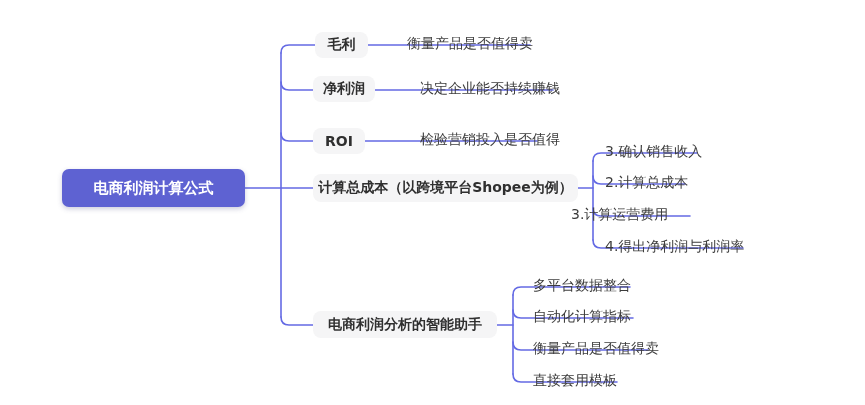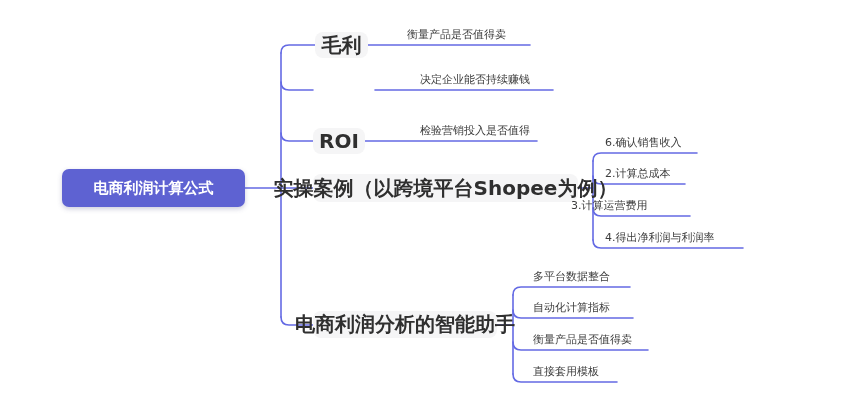--- a/index.html
+++ b/index.html
@@ -9,32 +9,32 @@
     font-family:"DejaVu Sans","Liberation Sans",sans-serif;
   }
   svg.connectors { position:absolute; left:0; top:0; width:865px; height:405px; }
   svg.connectors path { fill:none; stroke:var(--line,#646ae4); stroke-width:1.6; stroke-linecap:round; }
 
   .topic {
     position:absolute; box-sizing:border-box;
     background:var(--branch-fill,#f5f5f6);
     border-radius:8px;
     display:flex; align-items:center; justify-content:center;
-    font-weight:bold; font-size:20px; color:var(--label-text,#2f2f2f);
+    font-weight:bold; font-size:14px; color:var(--label-text,#2f2f2f);
     white-space:nowrap;
   }
   .root {
     background:var(--root-fill,#5e62d2);
     color:var(--root-text,#fff);
     font-size:15px; border-radius:7px;
     box-shadow:0 2px 5px rgba(60,60,120,.25);
   }
   .note {
     position:absolute; white-space:nowrap;
-    font-size:11px; line-height:16px; color:var(--note-text,#3c3c3c);
+    font-size:14px; line-height:16px; color:var(--note-text,#3c3c3c);margin-top:8px;
   }
 
   #n-root { left:62px;  top:169px; width:183px; height:38px; }
   #n-b0   { left:315px; top:32px;  width:53px;  height:26px; }
   #n-b1   { left:313px; top:76px;  width:62px;  height:26px; }
   #n-b2   { left:313px; top:128px; width:52px;  height:26px; }
   #n-b3   { left:313px; top:174px; width:265px; height:28px; }
   #n-b4   { left:313px; top:311px; width:184px; height:27px; }
 
   #c0 { left:407px; top:27px; }
@@ -80,29 +80,30 @@
     <path d="M513 295 V374"></path>
     <path d="M513 295 Q513 287 521 287 H630"></path>
     <path d="M513 310 Q513 318 521 318 H633"></path>
     <path d="M513 342 Q513 350 521 350 H648"></path>
     <path d="M513 374 Q513 382 521 382 H617"></path>
   </svg>
 
   <div id="n-root" class="topic root">电商利润计算公式</div>
 
   <div id="n-b0" class="topic">毛利</div>
+  <div id="n-b1" class="topic">净利润</div>
   <div id="n-b2" class="topic">ROI</div>
-  <div id="n-b3" class="topic">实操案例（以跨境平台Shopee为例）</div>
+  <div id="n-b3" class="topic">计算总成本（以跨境平台Shopee为例）</div>
   <div id="n-b4" class="topic">电商利润分析的智能助手</div>
 
   <div id="c0" class="note">衡量产品是否值得卖</div>
   <div id="c1" class="note">决定企业能否持续赚钱</div>
   <div id="c2" class="note">检验营销投入是否值得</div>
 
-  <div id="a0" class="note">6.确认销售收入</div>
+  <div id="a0" class="note">3.确认销售收入</div>
   <div id="a1" class="note">2.计算总成本</div>
   <div id="a2" class="note">3.计算运营费用</div>
   <div id="a3" class="note">4.得出净利润与利润率</div>
 
   <div id="d0" class="note">多平台数据整合</div>
   <div id="d1" class="note">自动化计算指标</div>
   <div id="d2" class="note">衡量产品是否值得卖</div>
   <div id="d3" class="note">直接套用模板</div>
 
 </div>

